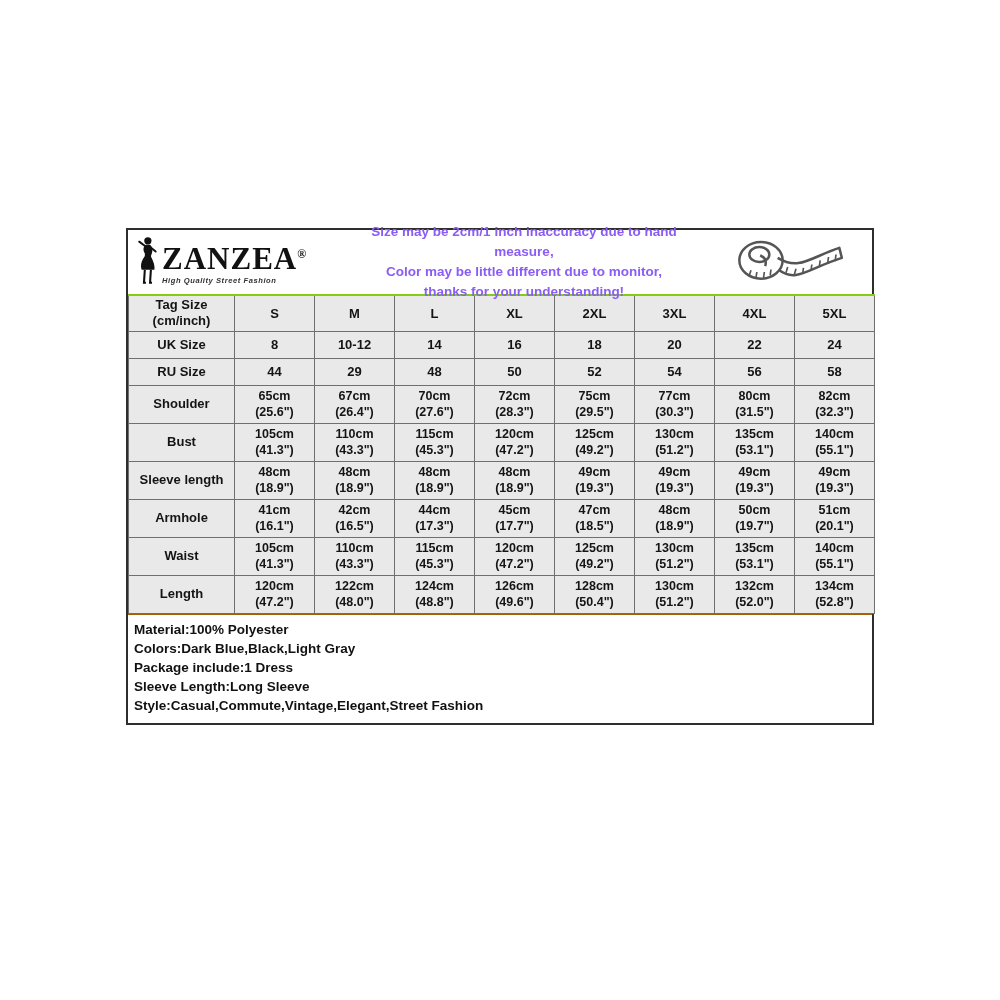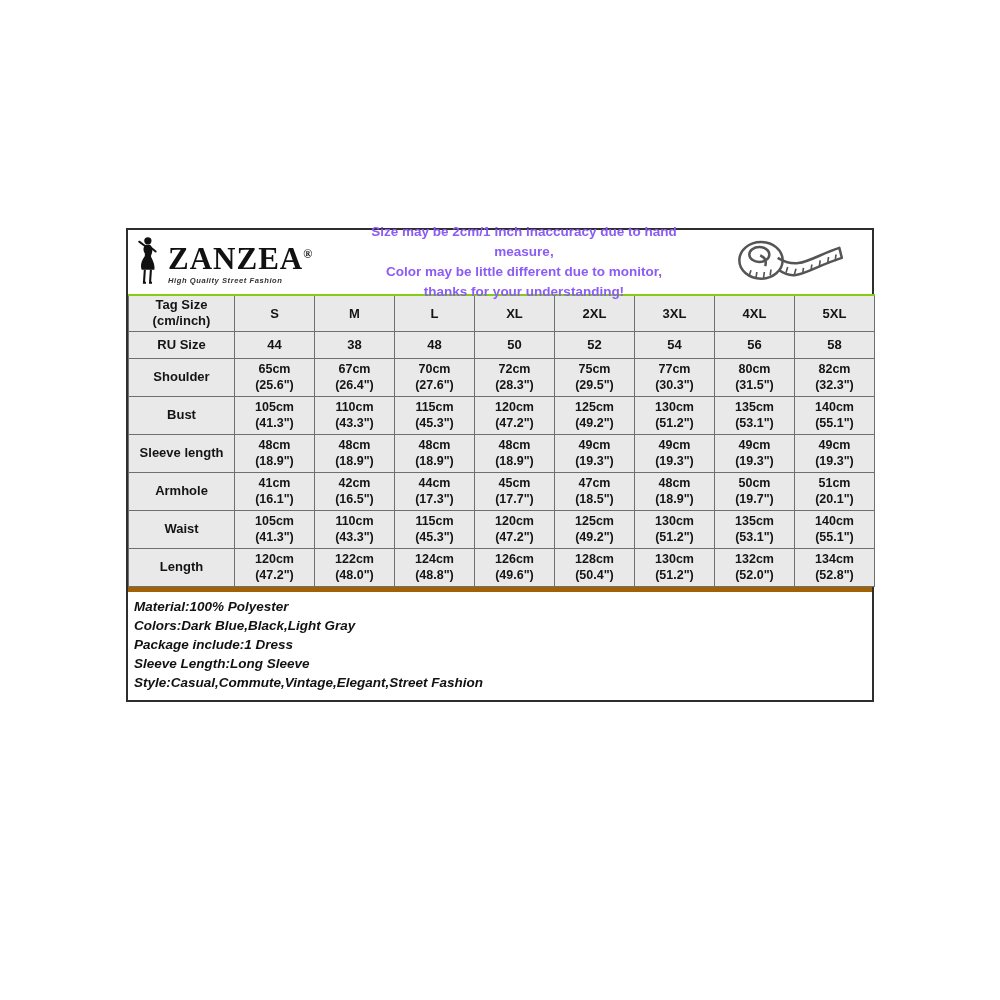--- a/index.html
+++ b/index.html
@@ -19,21 +19,21 @@
   
   .header-band {
     display: flex;
     align-items: center;
     height: 64px;
     padding: 2px 6px;
     background: #ffffff;
   }
   .logo-area { width: 208px; display: flex; align-items: center; }
   .logo-figure { flex: 0 0 26px; height: 52px; }
-  .logo-textblock { margin-left: 8px; }
+  .logo-textblock { margin-left: 2px; }
   .brand-name {
     font-family: "Liberation Serif", serif;
     font-weight: bold;
     font-size: 31px;
     line-height: 30px;
     color: #111;
     letter-spacing: 1px;
     white-space: nowrap;
   }
   .brand-name sup { font-size: 12px; letter-spacing: 0; }
@@ -73,23 +73,22 @@
   }
   tr.row-tag  { height: 36px; }
   tr.row-size { height: 27px; }
   tr.row-meas { height: 38px; }
   td.label-cell div { font-size: 13px; line-height: 16px; }
   td.size-cell div  { font-size: 13px; line-height: 15px; }
   td.meas-cell div  { font-size: 12.5px; line-height: 16px; }
   
   .info-block {
     background: #ffffff;
-    border-top: 5px solid #a16207;
+    border-top: 1px solid #a16207;
     padding: 5px 22px 8px 6px;
-    font-style: italic;
   }
   .info-line {
     font-weight: bold;
     font-size: 13.5px;
     line-height: 19px;
     color: #111;
   }
   svg .ln { stroke: #555; fill: none; }
 </style>
 </head>
@@ -167,27 +166,56 @@
           </td>
           <td class="size-cell">
             <div>4XL</div>
           </td>
           <td class="size-cell">
             <div>5XL</div>
           </td>
         </tr>
         <tr class="row-size">
           <td class="label-cell">
+            <div>UK Size</div>
+          </td>
+          <td class="size-cell">
+            <div>8</div>
+          </td>
+          <td class="size-cell">
+            <div>10-12</div>
+          </td>
+          <td class="size-cell">
+            <div>14</div>
+          </td>
+          <td class="size-cell">
+            <div>16</div>
+          </td>
+          <td class="size-cell">
+            <div>18</div>
+          </td>
+          <td class="size-cell">
+            <div>20</div>
+          </td>
+          <td class="size-cell">
+            <div>22</div>
+          </td>
+          <td class="size-cell">
+            <div>24</div>
+          </td>
+        </tr>
+        <tr class="row-size">
+          <td class="label-cell">
             <div>RU Size</div>
           </td>
           <td class="size-cell">
             <div>44</div>
           </td>
           <td class="size-cell">
-            <div>38</div>
+            <div>29</div>
           </td>
           <td class="size-cell">
             <div>48</div>
           </td>
           <td class="size-cell">
             <div>50</div>
           </td>
           <td class="size-cell">
             <div>52</div>
           </td>

